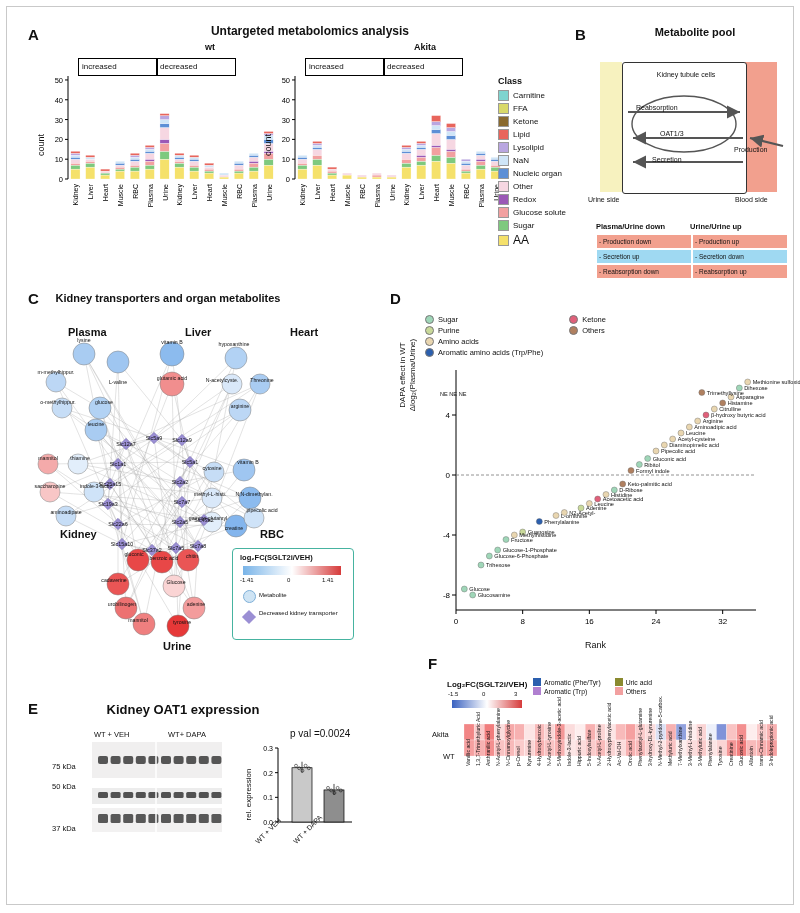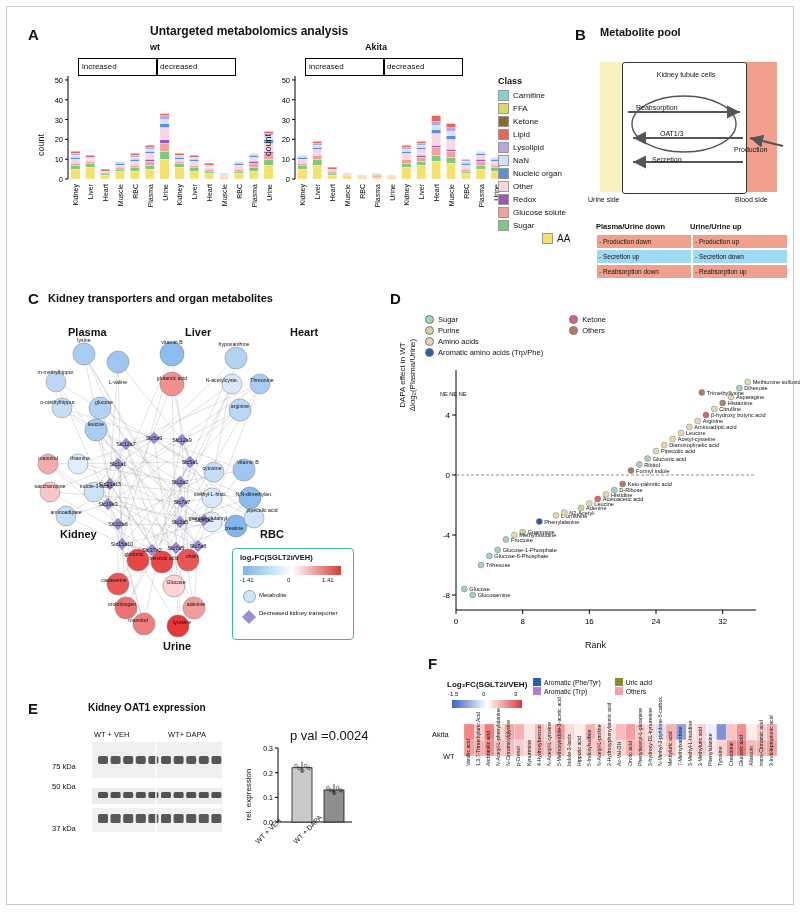--- a/index.html
+++ b/index.html
@@ -1,19 +1,19 @@
 <!DOCTYPE html>
 <html><head>
 <meta charset="utf-8">
 <style>
   html,body{margin:0;padding:0;background:#ffffff;}
   body{width:800px;height:913px;font-family:"Liberation Sans",sans-serif;color:#111;}
   #figure{position:relative;width:800px;height:913px;overflow:hidden;}
   .panel-letter{position:absolute;font-weight:bold;font-size:15px;}
-  .ttl{position:absolute;font-weight:bold;text-align:left;}
+  .ttl{position:absolute;font-weight:bold;text-align:center;}
   .lbl{position:absolute;}
   .box{position:absolute;border:1px solid #000;}
   .legend-sq{display:inline-block;width:9px;height:9px;margin-right:4px;vertical-align:-1px;}
   svg{display:block;}
   .sm{font-size:7px;}
   .xs{font-size:6px;}
   .outer-frame{position:absolute;left:6px;top:6px;width:788px;height:899px;border:1px solid #c9c9c9;box-sizing:border-box;}
 </style>
 </head>
 <body>
@@ -315,21 +315,21 @@
         <span>Redox</span>
       </div>
       <div style="display: flex; align-items: center; margin-bottom: 2px; font-size: 8px;">
         <span class="legend-sq" style="background: rgb(242, 160, 160); border: 0.5px solid rgb(153, 153, 153);"></span>
         <span>Glucose solute</span>
       </div>
       <div style="display: flex; align-items: center; margin-bottom: 2px; font-size: 8px;">
         <span class="legend-sq" style="background: rgb(126, 201, 126); border: 0.5px solid rgb(153, 153, 153);"></span>
         <span>Sugar</span>
       </div>
-      <div style="display: flex; align-items: center; margin-bottom: 2px; font-size: 10px; margin-left: 44px;">
+      <div style="display: flex; align-items: center; margin-bottom: 2px; font-size: 12px;">
         <span class="legend-sq" style="background: rgb(245, 225, 107); border: 0.5px solid rgb(153, 153, 153);"></span>
         <span>AA</span>
       </div>
     </div>
 
   <div class="panel-letter" style="left:575px;top:26px;">B</div>
   <div class="ttl" style="left:600px;top:26px;width:190px;font-size:11px;">Metabolite pool</div>
 
   <div style="position:absolute;left:600px;top:62px;width:22px;height:130px;background:#f7f2bf;"></div>
   <div style="position:absolute;left:745px;top:62px;width:32px;height:130px;background:#f2a08e;"></div>
@@ -744,21 +744,21 @@
       <div style="position: absolute; font-size: 5.6px; color: rgb(17, 17, 17); white-space: nowrap; top: 32px; left: 316px;">Asparagine</div>
       <div style="position: absolute; font-size: 5.6px; color: rgb(17, 17, 17); white-space: nowrap; top: 23px; left: 324.333px;">Dihexose</div>
       <div style="position: absolute; font-size: 5.6px; color: rgb(17, 17, 17); white-space: nowrap; top: 17px; left: 332.667px;">Methionine sulfoxide</div>
       <div style="position: absolute; font-size: 5.6px; color: rgb(17, 17, 17); white-space: nowrap; top: 27.5px; left: 286.833px;">Trimethyllysine</div>
       <div style="position: absolute; font-size: 5.6px; left: 20px; top: 29px; white-space: nowrap;">NE NE NE</div>
     </div>
   <div class="lbl" style="left:398px;top:435px;font-size:8px;width:120px;transform:rotate(-90deg);transform-origin:0 0;text-align:center;line-height:10px;">DAPA effect in WT Δlog₂(Plasma/Urine)</div>
   <div class="lbl" style="left:585px;top:640px;font-size:9px;">Rank</div>
 
   <div class="panel-letter" style="left:28px;top:700px;">E</div>
-  <div class="ttl" style="left:88px;top:702px;width:210px;font-size:10px;">Kidney OAT1 expression</div>
+  <div class="ttl" style="left:78px;top:702px;width:210px;font-size:13px;">Kidney OAT1 expression</div>
 
   <div class="lbl xs" style="left:94px;top:730px;font-size:7.5px;">WT + VEH</div>
   <div class="lbl xs" style="left:168px;top:730px;font-size:7.5px;">WT+ DAPA</div>
   <div class="lbl xs" style="left:52px;top:762px;font-size:7.5px;">75 kDa</div>
   <div class="lbl xs" style="left:52px;top:782px;font-size:7.5px;">50 kDa</div>
   <div class="lbl xs" style="left:52px;top:824px;font-size:7.5px;">37 kDa</div>
   <svg id="blotSVG" width="130" height="110" style="position:absolute;left:92px;top:742px;">
       <rect x="0" y="0" width="130" height="36" fill="#f0efef"></rect>
       <rect x="0" y="46" width="130" height="16" fill="#ececec"></rect>
       <rect x="0" y="66" width="130" height="24" fill="#f2f1f1"></rect>
@@ -788,21 +788,21 @@
       <rect x="94.2" y="72" width="10" height="9" fill="#3d3d3d" rx="1.5" opacity="0.85"></rect>
       <rect x="106.8" y="14" width="10" height="8" fill="#3a3a3a" rx="2" opacity="0.85"></rect>
       <rect x="106.8" y="50" width="10" height="6" fill="#2a2a2a" rx="1.5" opacity="0.8"></rect>
       <rect x="106.8" y="72" width="10" height="9" fill="#3d3d3d" rx="1.5" opacity="0.85"></rect>
       <rect x="119.39999999999999" y="14" width="10" height="8" fill="#3a3a3a" rx="2" opacity="0.85"></rect>
       <rect x="119.39999999999999" y="50" width="10" height="6" fill="#2a2a2a" rx="1.5" opacity="0.8"></rect>
       <rect x="119.39999999999999" y="72" width="10" height="9" fill="#3d3d3d" rx="1.5" opacity="0.85"></rect>
       <line x1="64" y1="0" x2="64" y2="90" stroke="#ffffff" stroke-width="1.5"></line>
     </svg>
 
-  <div class="lbl xs" style="left:290px;top:728px;font-size:13px;">p val =0.0024</div>
+  <div class="lbl xs" style="left:290px;top:728px;font-size:10px;">p val =0.0024</div>
   <div class="lbl" style="left:222px;top:790px;font-size:8px;transform:rotate(-90deg);transform-origin:center;">rel. expression</div>
   <svg id="quantSVG" width="110" height="95" style="position:absolute;left:252px;top:740px;">
       <line x1="26" y1="8" x2="26" y2="82" stroke="#000" stroke-width="1"></line>
       <line x1="26" y1="82" x2="100" y2="82" stroke="#000" stroke-width="1"></line>
       <line x1="23" y1="8" x2="26" y2="8" stroke="#000" stroke-width="1"></line>
       <text x="21" y="11" text-anchor="end" font-size="7" font-family="Liberation Sans, sans-serif">0.3</text>
       <line x1="23" y1="32.666666666666664" x2="26" y2="32.666666666666664" stroke="#000" stroke-width="1"></line>
       <text x="21" y="35.666666666666664" text-anchor="end" font-size="7" font-family="Liberation Sans, sans-serif">0.2</text>
       <line x1="23" y1="57.33333333333333" x2="26" y2="57.33333333333333" stroke="#000" stroke-width="1"></line>
       <text x="21" y="60.33333333333333" text-anchor="end" font-size="7" font-family="Liberation Sans, sans-serif">0.1</text>

